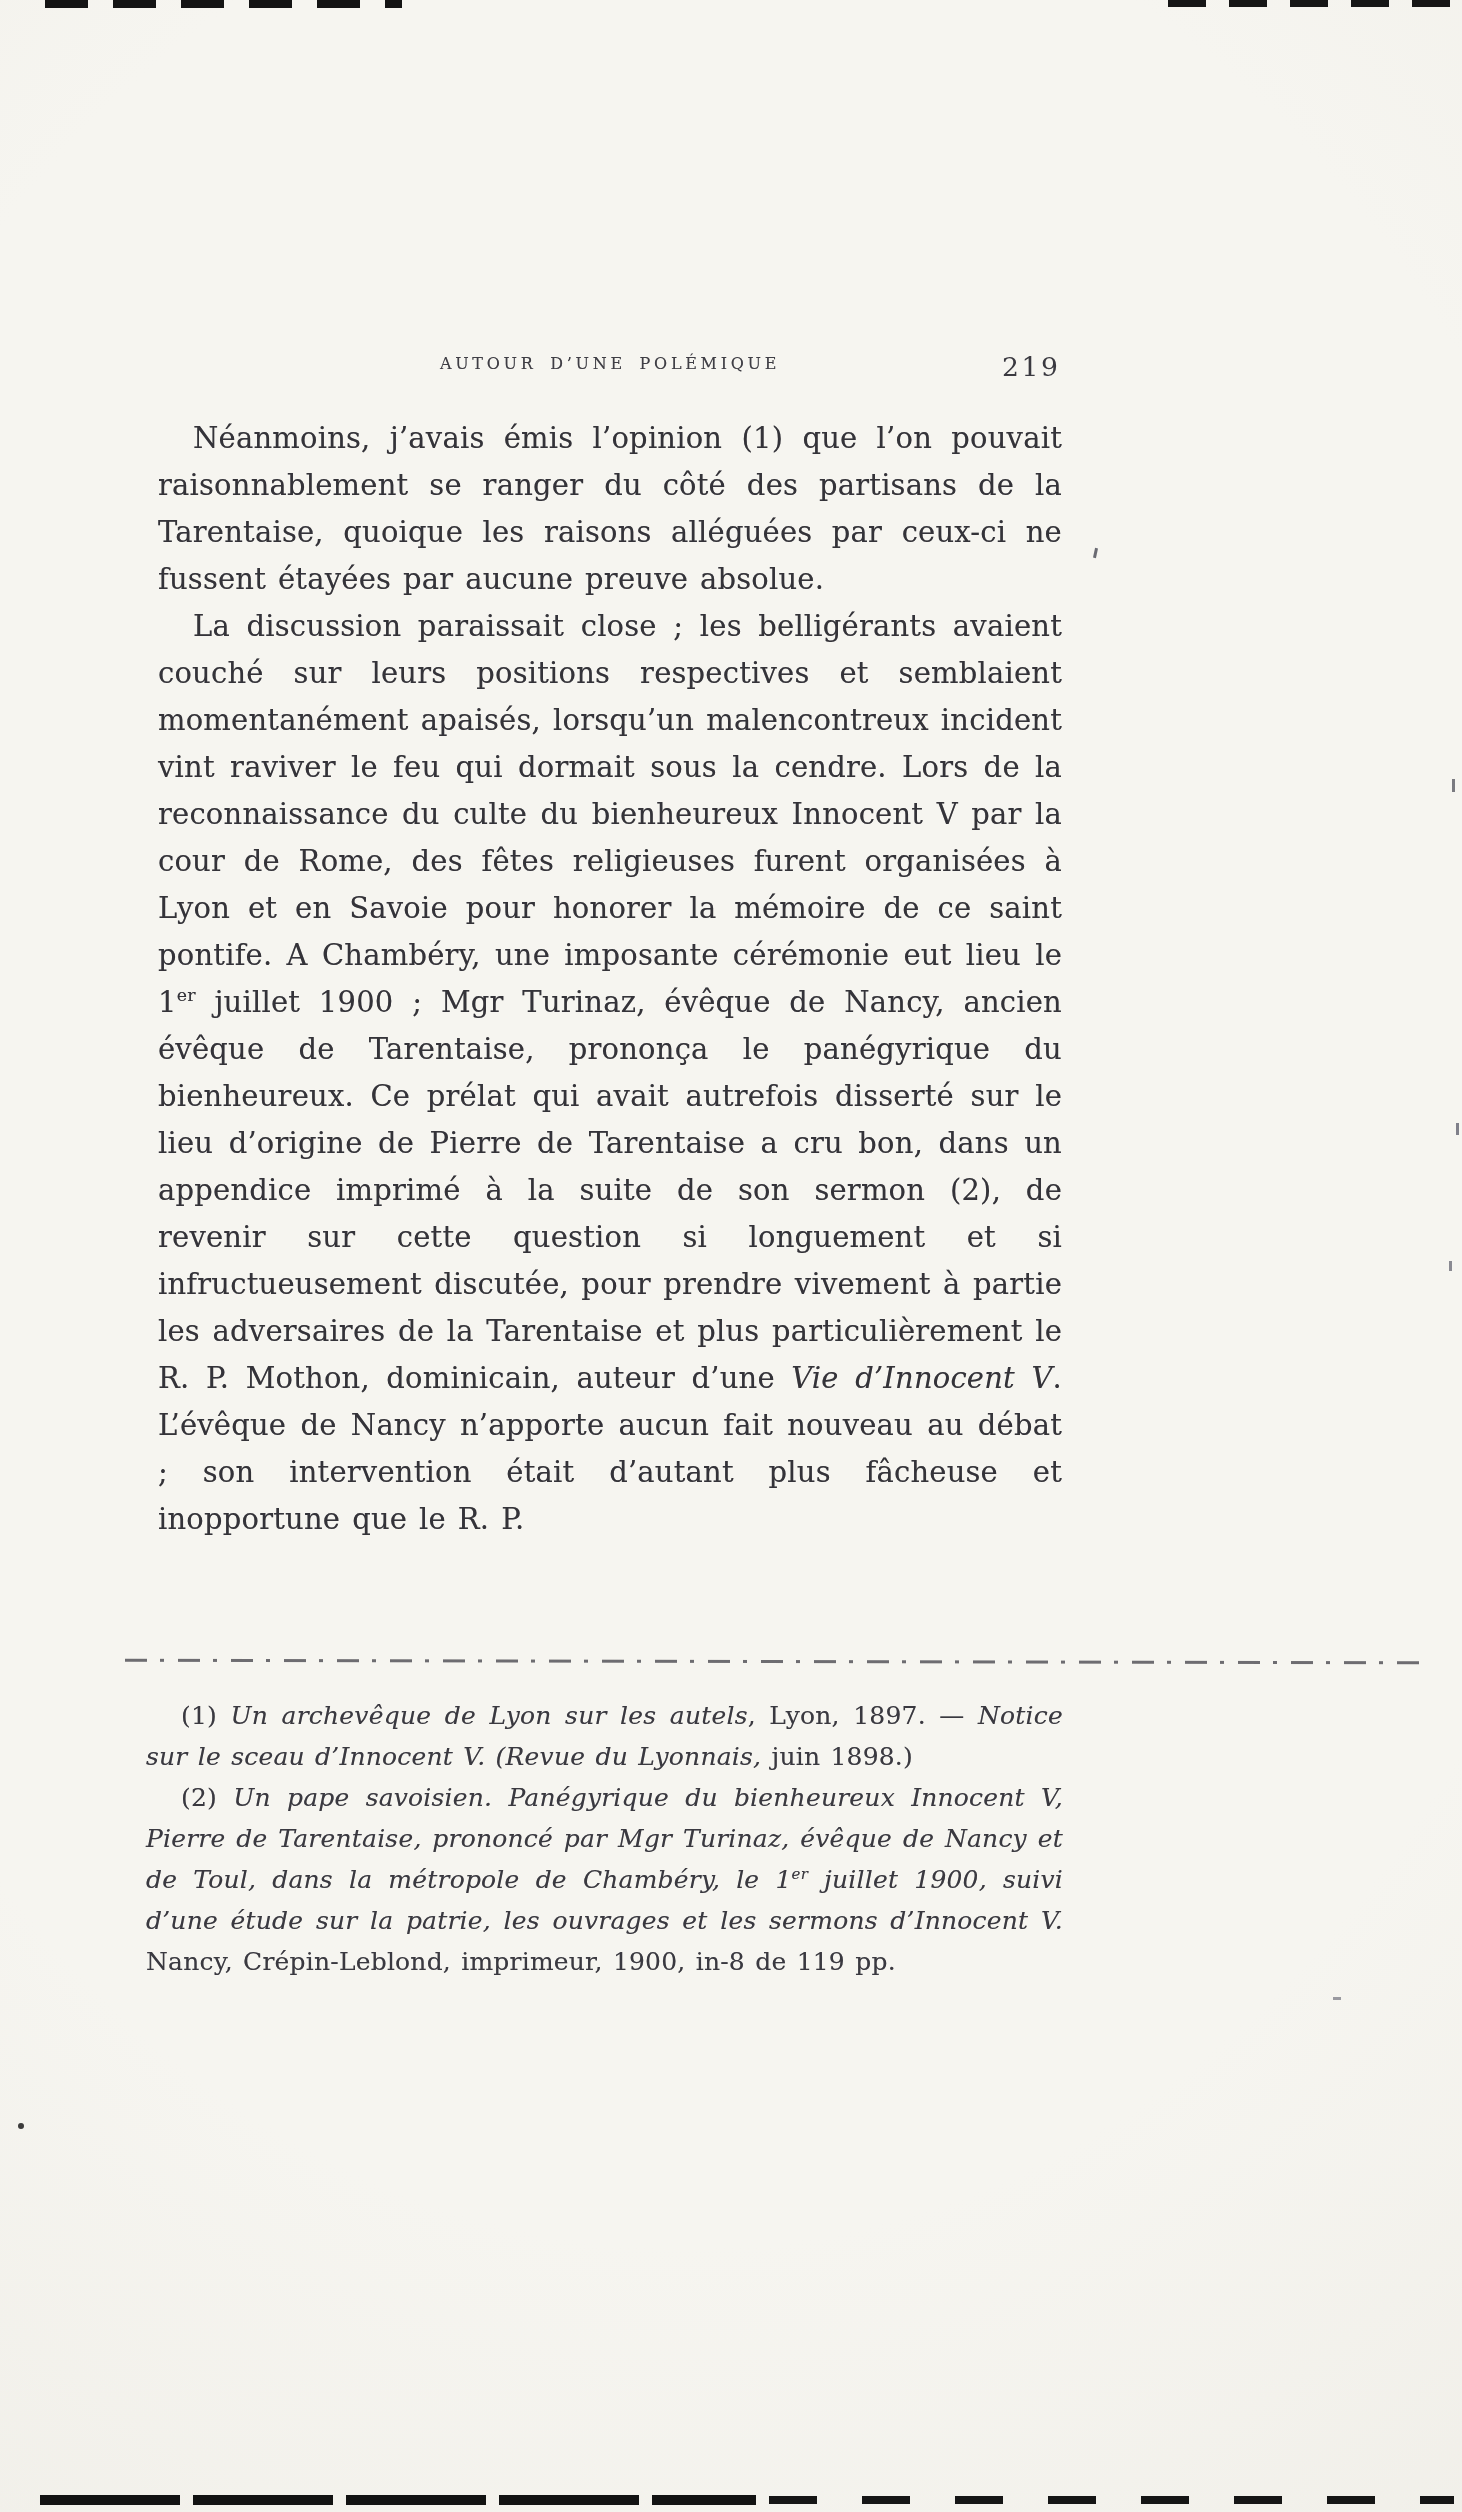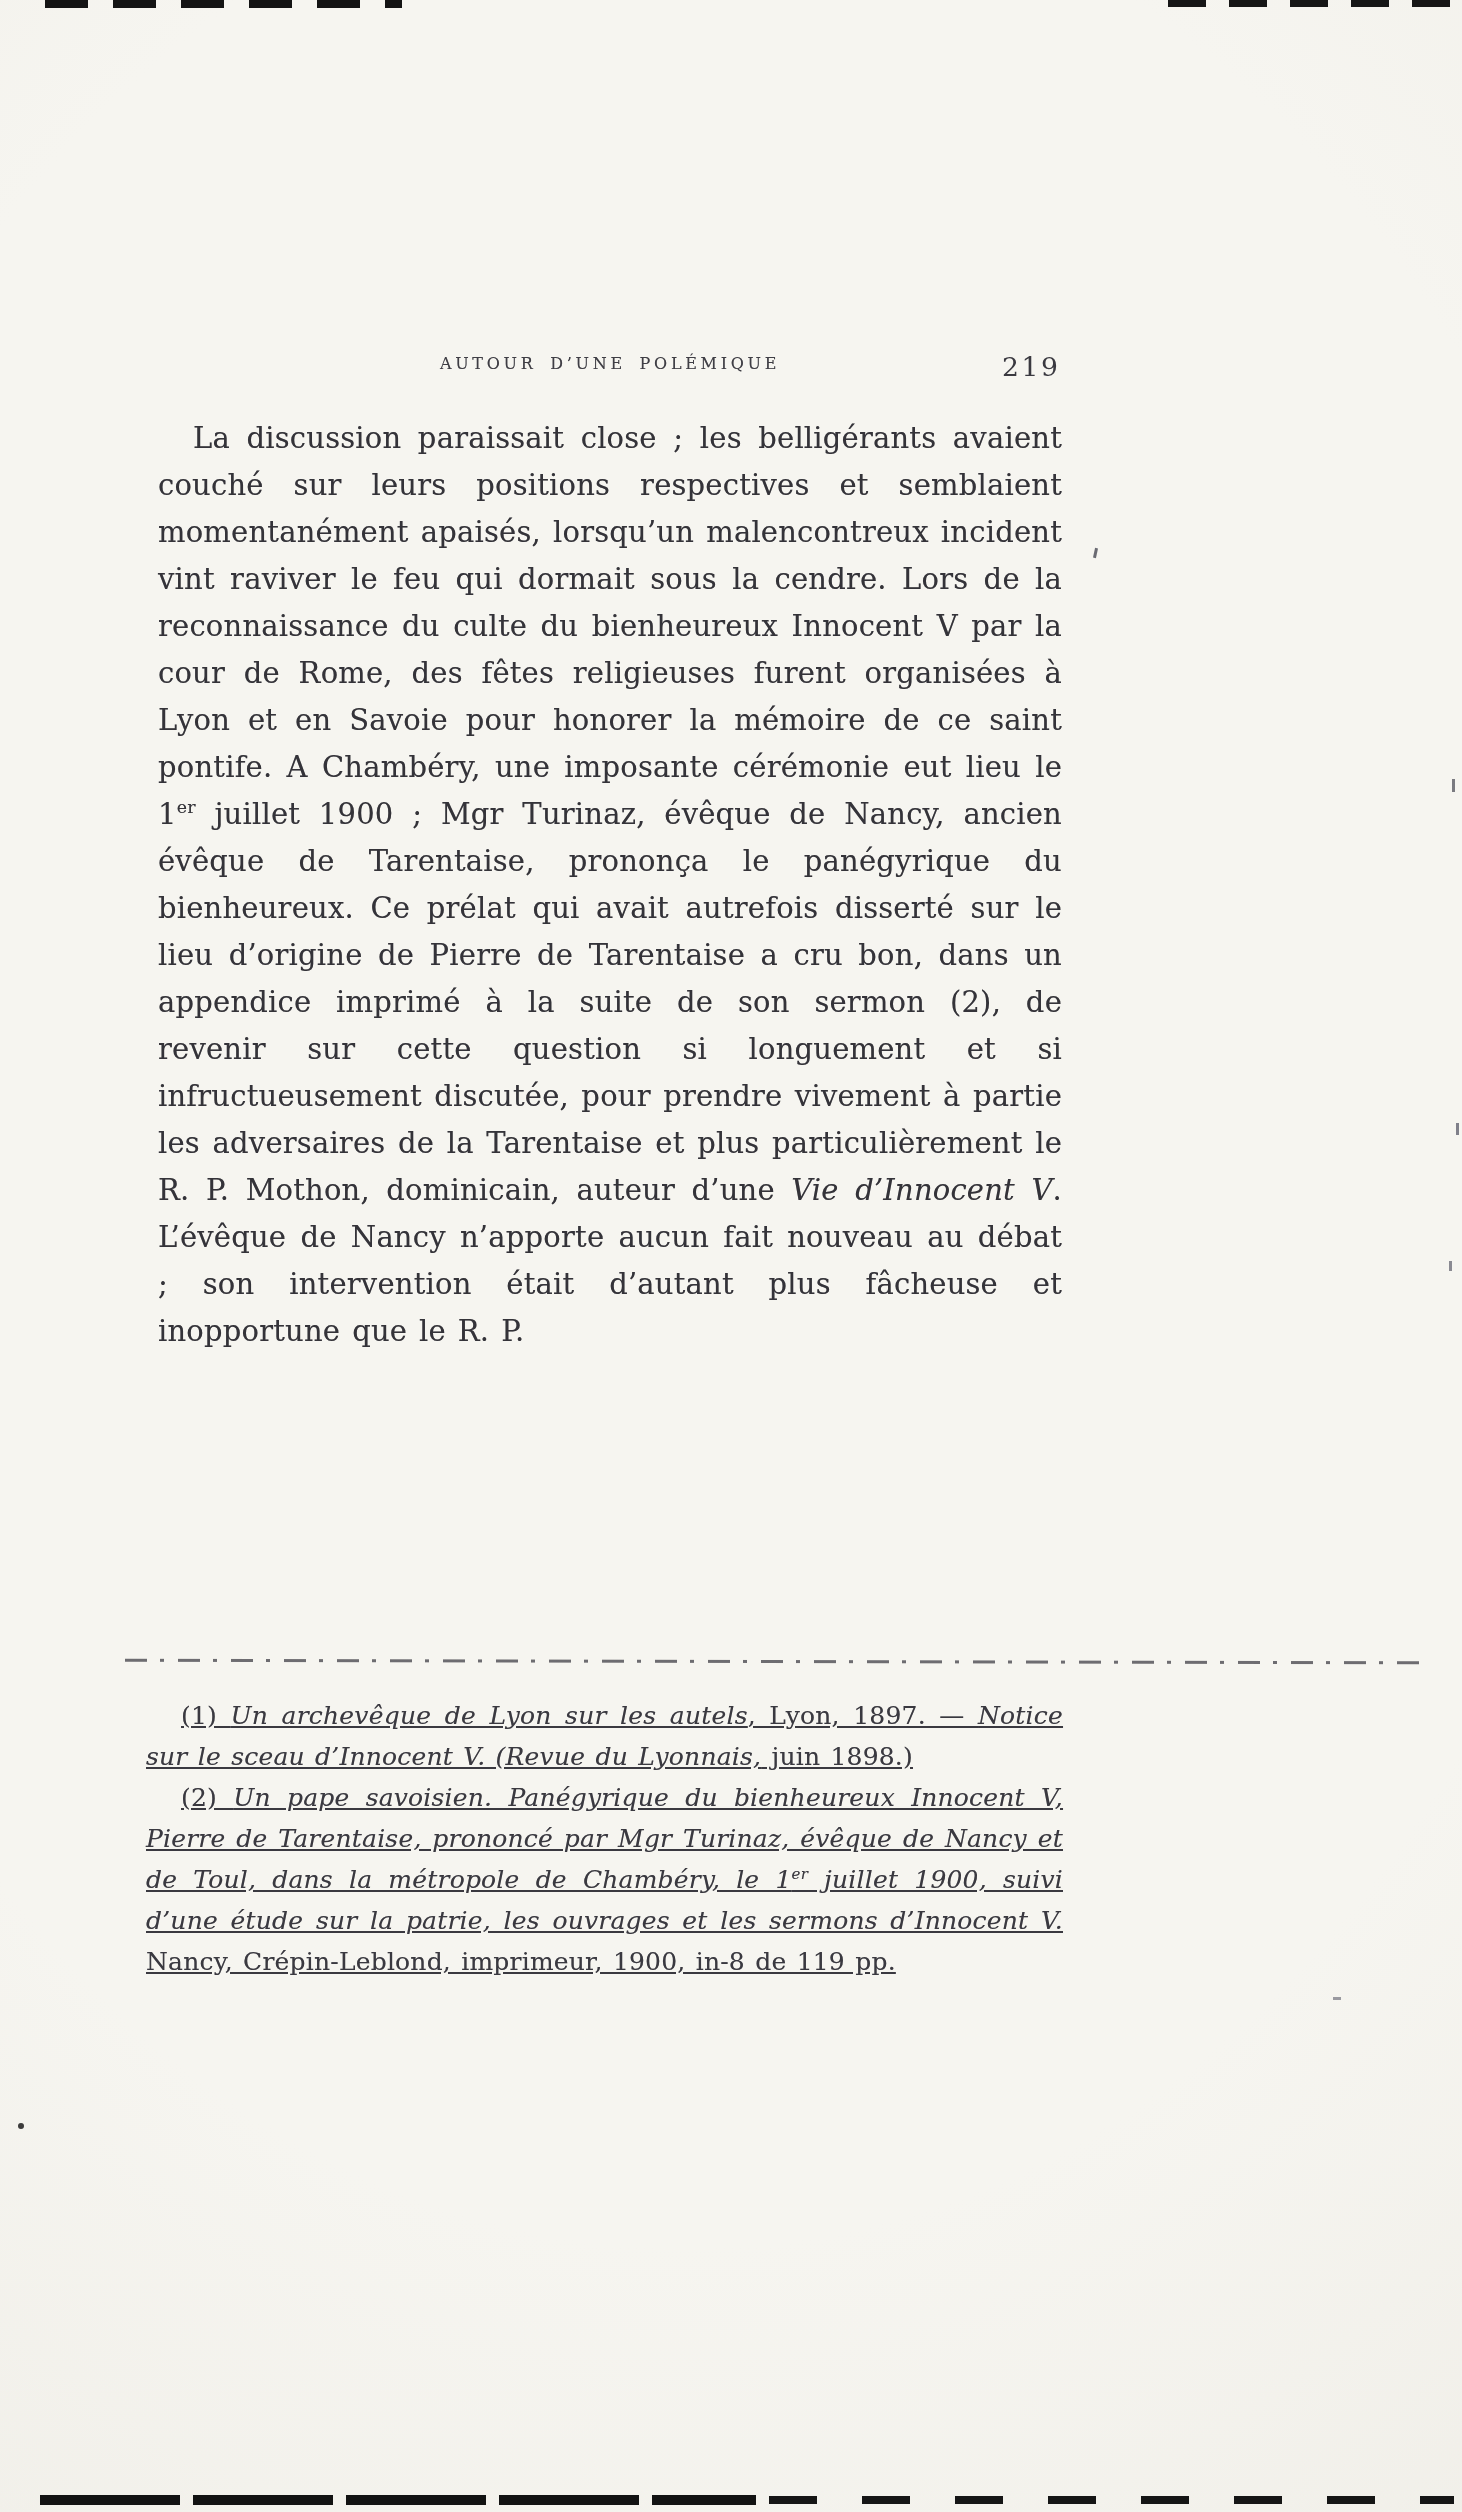--- a/index.html
+++ b/index.html
@@ -78,21 +78,21 @@
   }
 
   
   .footnotes {
     position:absolute; top:1695px; left:146px; width:917px;
     font-size:25px; line-height:41px;
     text-align:justify; word-spacing:2.1px; letter-spacing:0.2px;
     color:#3a3940;
     text-shadow:0 0 0.6px rgba(58,58,64,0.4);
   }
-  .footnotes p.footnote { margin:0; text-indent:35px;text-decoration:underline; }
+  .footnotes p.footnote { margin:0; text-indent:35px; }
 </style>
 </head>
 <body>
 
 <div class="artifact top-left"></div>
 <div class="artifact top-right"></div>
 <div class="artifact bottom-left"></div>
 <div class="artifact bottom-right"></div>
 <div class="speck speck-1"></div>
 <div class="speck speck-2"></div>
@@ -100,20 +100,21 @@
 <div class="speck speck-4"></div>
 <div class="speck speck-5"></div>
 <div class="speck speck-6"></div>
 
 <div class="running-head">
   <span class="head-title">AUTOUR D’UNE POLÉMIQUE</span>
   <span class="page-num">219</span>
 </div>
 
 <div class="body-text">
+    <p class="indent"><span>Néanmoins, j’avais émis l’opinion (1) que l’on pouvait raisonnablement se ranger du côté des partisans de la Tarentaise, quoique les raisons alléguées par ceux-ci ne fussent étayées par aucune preuve absolue.</span></p>
     <p class="indent"><span>La discussion paraissait close ; les belligérants avaient couché sur leurs positions respectives et semblaient momentanément apaisés, lorsqu’un malencontreux incident vint raviver le feu qui dormait sous la cendre. Lors de la reconnaissance du culte du bienheureux Innocent V par la cour de Rome, des fêtes religieuses furent organisées à Lyon et en Savoie pour honorer la mémoire de ce saint pontife. A Chambéry, une imposante cérémonie eut lieu le 1</span><sup>er</sup><span> juillet 1900 ; Mgr Turinaz, évêque de Nancy, ancien évêque de Tarentaise, prononça le panégyrique du bienheureux. Ce prélat qui avait autrefois disserté sur le lieu d’origine de Pierre de Tarentaise a cru bon, dans un appendice imprimé à la suite de son sermon (2), de revenir sur cette question si longuement et si infructueusement discutée, pour prendre vivement à partie les adversaires de la Tarentaise et plus particulièrement le R. P. Mothon, dominicain, auteur d’une </span><span style="font-style: italic;">Vie d’Innocent V</span><span>. L’évêque de Nancy n’apporte aucun fait nouveau au débat ; son intervention était d’autant plus fâcheuse et inopportune que le R. P.</span></p>
   </div>
 
 <div class="fn-separator"></div>
 
 <div class="footnotes">
     <p class="footnote"><span>(1) </span><span style="font-style: italic;">Un archevêque de Lyon sur les autels</span><span>, Lyon, 1897. — </span><span style="font-style: italic;">Notice sur le sceau d’Innocent V. (Revue du Lyonnais,</span><span> juin 1898.)</span></p>
     <p class="footnote"><span>(2) </span><span style="font-style: italic;">Un pape savoisien. Panégyrique du bienheureux Innocent V, Pierre de Tarentaise, prononcé par Mgr Turinaz, évêque de Nancy et de Toul, dans la métropole de Chambéry, le 1</span><sup style="font-style: italic;">er</sup><span style="font-style: italic;"> juillet 1900, suivi d’une étude sur la patrie, les ouvrages et les sermons d’Innocent V.</span><span> Nancy, Crépin-Leblond, imprimeur, 1900, in-8 de 119 pp.</span></p>
   </div>
 

